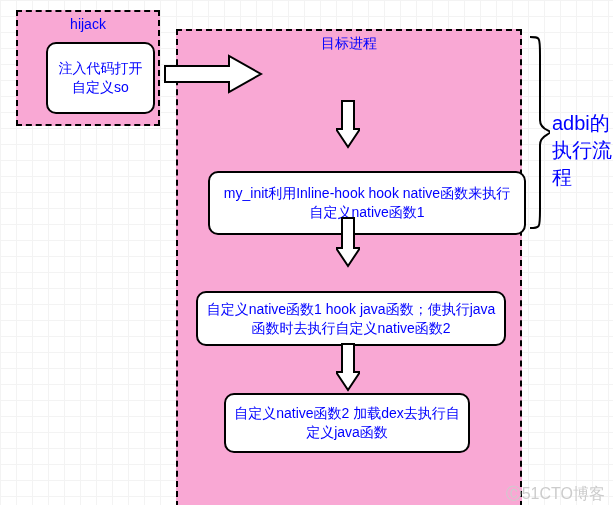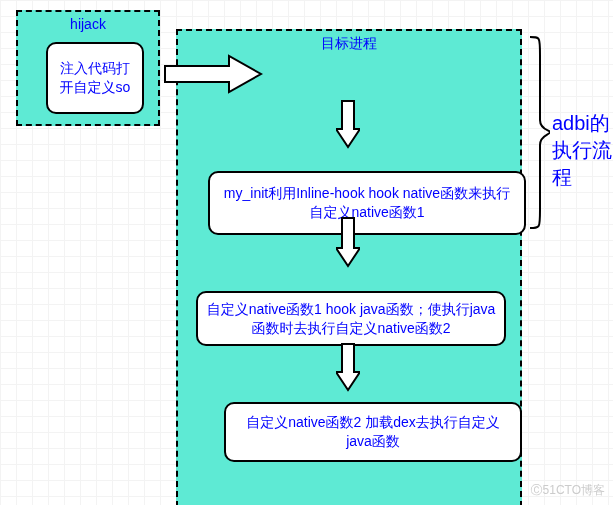--- a/index.html
+++ b/index.html
@@ -11,21 +11,21 @@
     background:
       linear-gradient(#f3f3f3 1px, transparent 1px) 0 0 / 16px 16px,
       linear-gradient(90deg, #f3f3f3 1px, transparent 1px) 0 0 / 16px 16px,
       #fff;
     overflow: hidden;
   }
 
   .dashed-box {
     position: absolute;
     border: 2px dashed #000;
-    background: #5eead4;
+    background: #f9a8d4;
   }
   .title {
     color: #00f;
     font-size: 14px;
     position: absolute;
     top: 4px;
   }
   .node {
     position: absolute;
     border: 2px solid #000;
@@ -60,46 +60,46 @@
     top: 110px;
     color: #00f;
     font-size: 20px;
     width: 60px;
     line-height: 1.35;
   }
 
   .watermark {
     position: absolute;
     right: 8px;
-    bottom: 6px;
+    bottom: 0;
     color: #ccc;
-    font-size: 12px;
+    font-size: 16px;
   }
 </style>
 </head>
 <body>
 
 <div class="dashed-box" style="left:16px; top:10px; width:144px; height:116px;">
   <div class="title" style="left:50%; transform:translateX(-50%);">hijack</div>
-  <div class="node" style="left:28px; top:30px; width:98px; height:72px;">注入代码打开自定义so</div>
+  <div class="node" style="left:28px; top:30px; width:109px; height:72px;">注入代码打开自定义so</div>
 </div>
 
 <div class="dashed-box" style="left:176px; top:10px; width:346px; height:478px;margin-top:19px;">
   <div class="title" style="left:50%; transform:translateX(-50%);">目标进程</div>
 
 
   <div class="node" style="left:30px; top:140px; width:318px; height:64px;">
     <span>my_init利用Inline-hook hook native函数来执行自定义native函数1</span>
   </div>
 
   <div class="node" style="left:18px; top:260px; width:310px; height:55px;">
     <span>自定义native函数1 hook java函数；使执行java函数时去执行自定义native函数2</span>
   </div>
 
-  <div class="node" style="left:46px; top:371px; width:298px; height:60px;">
+  <div class="node" style="left:46px; top:362px; width:246px; height:60px;">
     <span>自定义native函数2 加载dex去执行自定义java函数</span>
   </div>
 </div>
 
 <div class="arrow" style="left:163px; top:52px;">
   <svg width="100" height="44">
     <polygon points="2,14 66,14 66,4 98,22 66,40 66,30 2,30" fill="#fff" stroke="#000" stroke-width="2"></polygon>
   </svg>
 </div>
 

